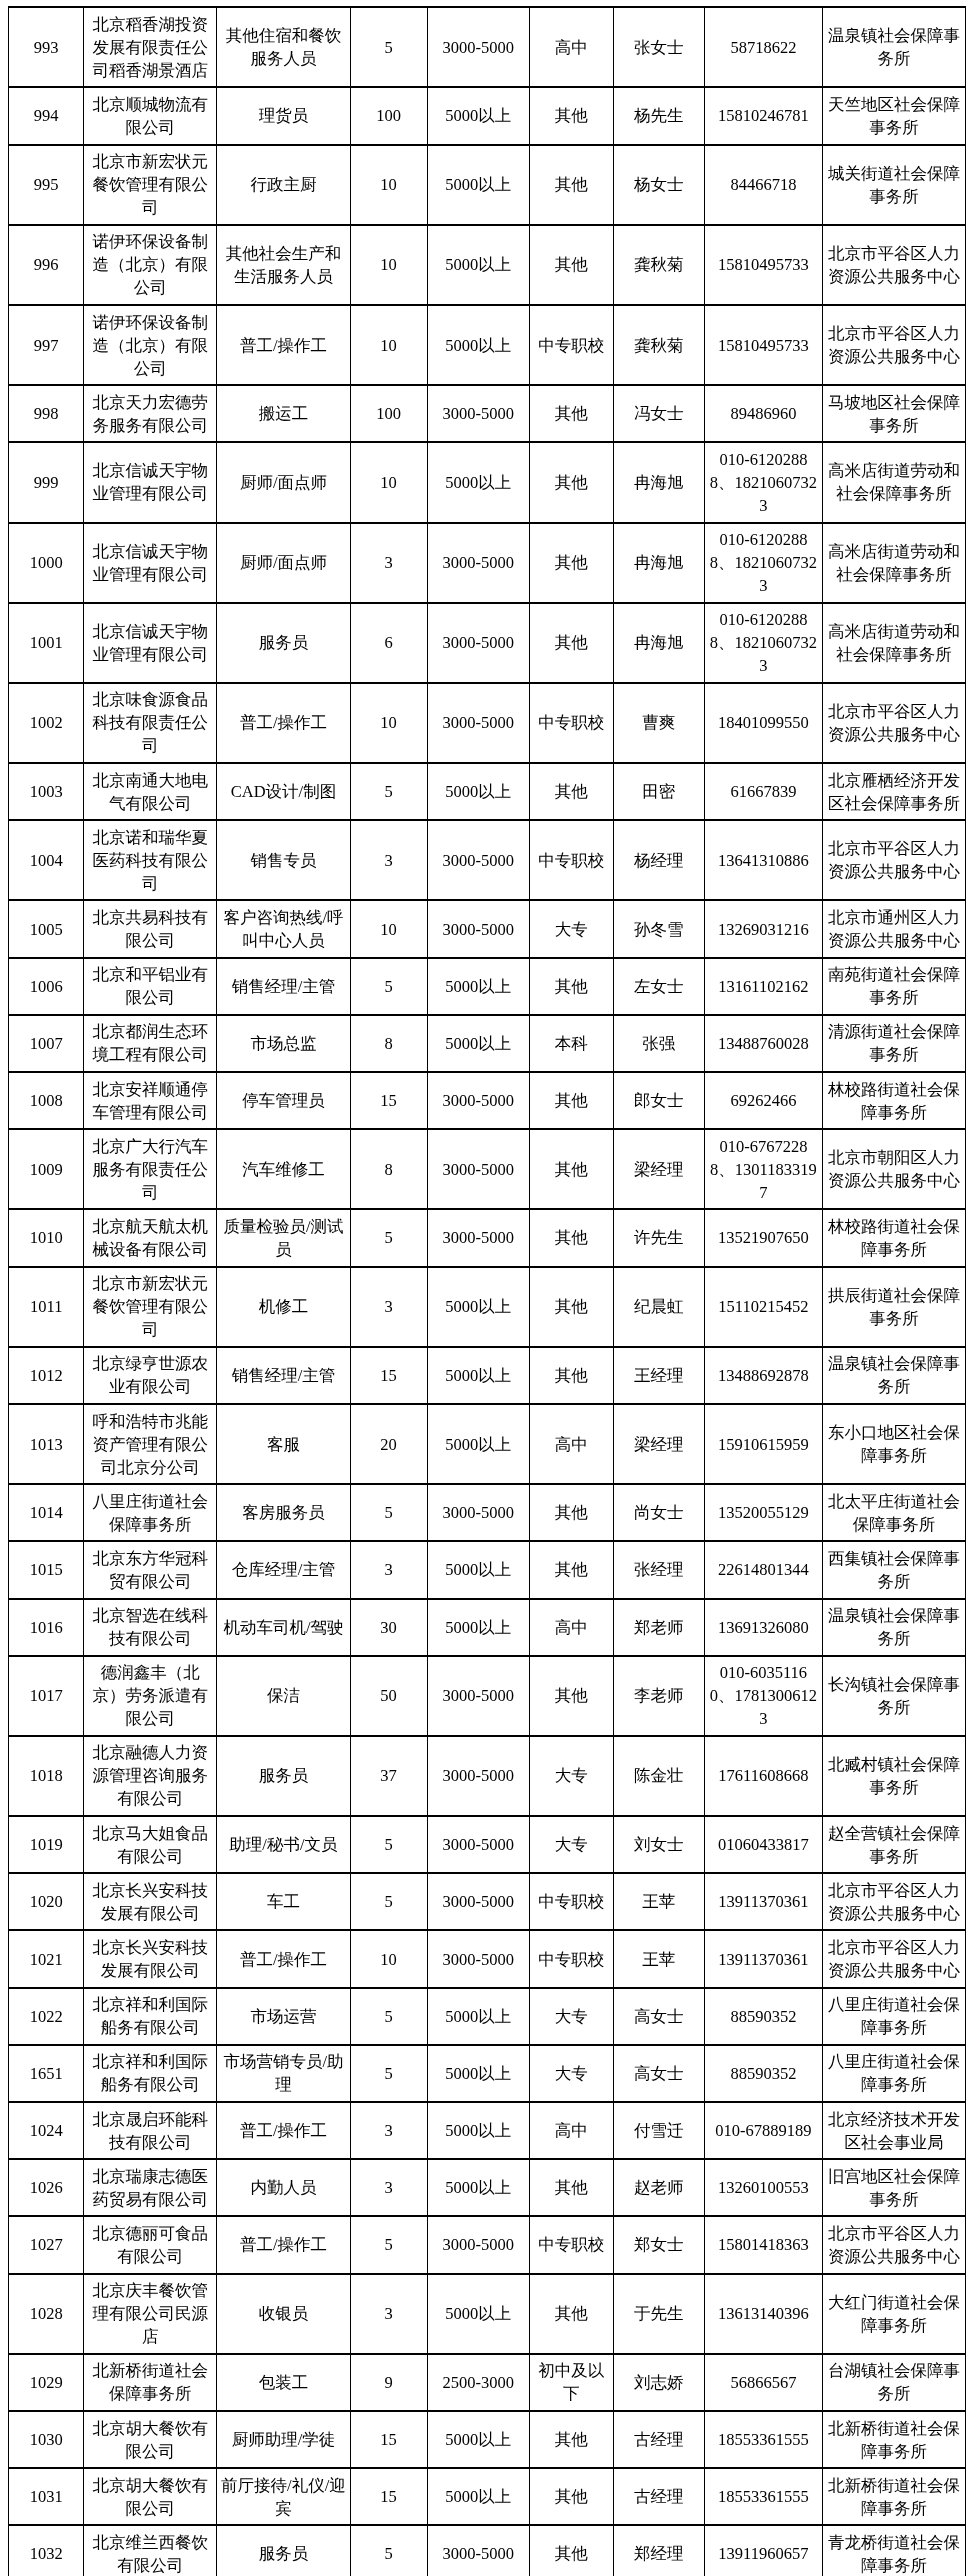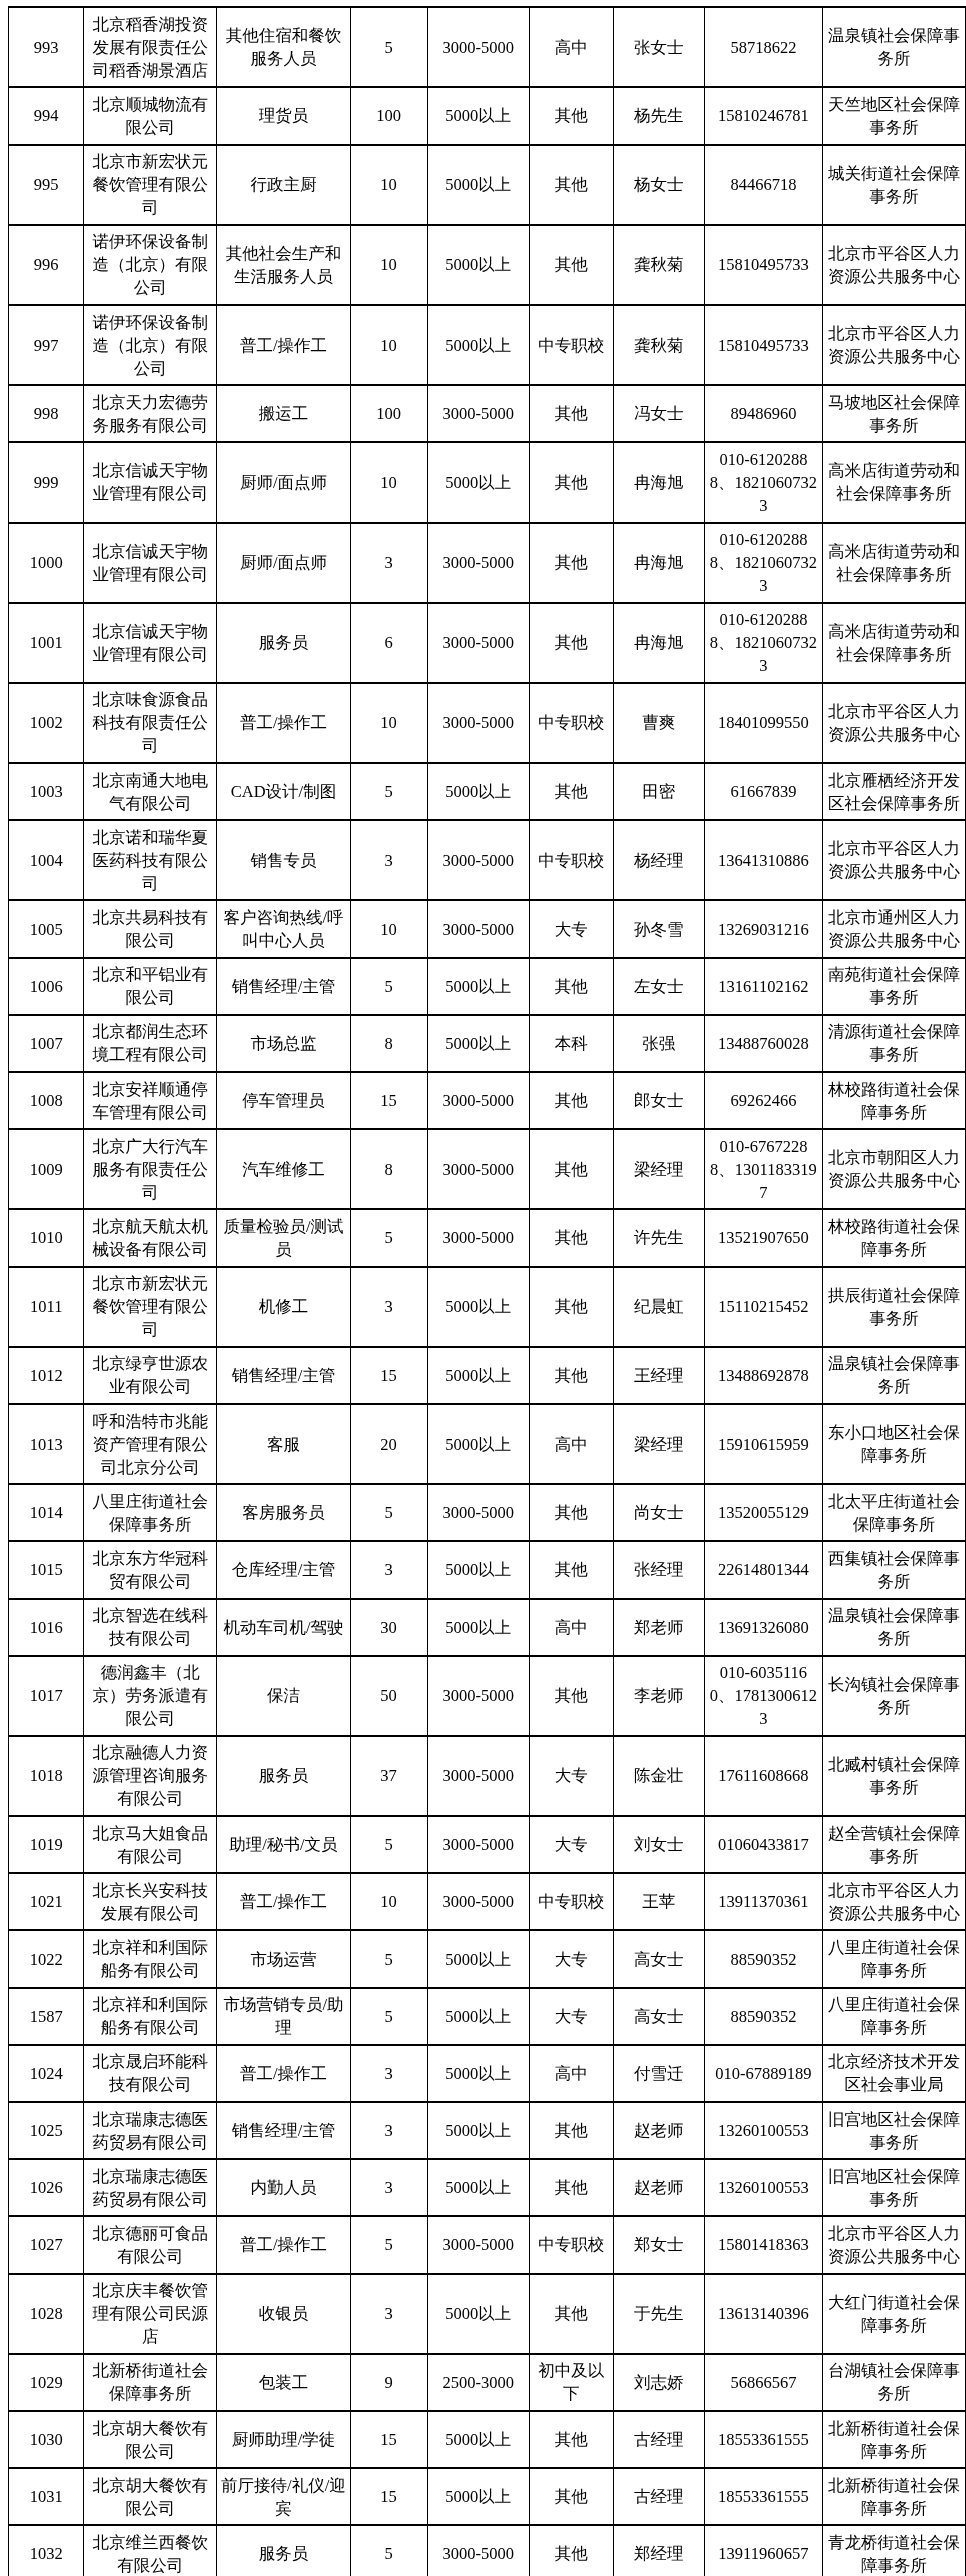--- a/index.html
+++ b/index.html
@@ -349,20 +349,31 @@
           <td>北京马大姐食品有限公司</td>
           <td>助理/秘书/文员</td>
           <td>5</td>
           <td>3000-5000</td>
           <td>大专</td>
           <td>刘女士</td>
           <td>01060433817</td>
           <td>赵全营镇社会保障事务所</td>
         </tr>
         <tr>
+          <td>1020</td>
+          <td>北京长兴安科技发展有限公司</td>
+          <td>车工</td>
+          <td>5</td>
+          <td>3000-5000</td>
+          <td>中专职校</td>
+          <td>王苹</td>
+          <td>13911370361</td>
+          <td>北京市平谷区人力资源公共服务中心</td>
+        </tr>
+        <tr>
           <td>1021</td>
           <td>北京长兴安科技发展有限公司</td>
           <td>普工/操作工</td>
           <td>10</td>
           <td>3000-5000</td>
           <td>中专职校</td>
           <td>王苹</td>
           <td>13911370361</td>
           <td>北京市平谷区人力资源公共服务中心</td>
         </tr>
@@ -371,51 +382,40 @@
           <td>北京祥和利国际船务有限公司</td>
           <td>市场运营</td>
           <td>5</td>
           <td>5000以上</td>
           <td>大专</td>
           <td>高女士</td>
           <td>88590352</td>
           <td>八里庄街道社会保障事务所</td>
         </tr>
         <tr>
-          <td>1587</td>
+          <td>1651</td>
           <td>北京祥和利国际船务有限公司</td>
           <td>市场营销专员/助理</td>
           <td>5</td>
           <td>5000以上</td>
           <td>大专</td>
           <td>高女士</td>
           <td>88590352</td>
           <td>八里庄街道社会保障事务所</td>
         </tr>
         <tr>
           <td>1024</td>
           <td>北京晟启环能科技有限公司</td>
           <td>普工/操作工</td>
           <td>3</td>
           <td>5000以上</td>
           <td>高中</td>
           <td>付雪迁</td>
           <td>010-67889189</td>
           <td>北京经济技术开发区社会事业局</td>
-        </tr>
-        <tr>
-          <td>1025</td>
-          <td>北京瑞康志德医药贸易有限公司</td>
-          <td>销售经理/主管</td>
-          <td>3</td>
-          <td>5000以上</td>
-          <td>其他</td>
-          <td>赵老师</td>
-          <td>13260100553</td>
-          <td>旧宫地区社会保障事务所</td>
         </tr>
         <tr>
           <td>1026</td>
           <td>北京瑞康志德医药贸易有限公司</td>
           <td>内勤人员</td>
           <td>3</td>
           <td>5000以上</td>
           <td>其他</td>
           <td>赵老师</td>
           <td>13260100553</td>

